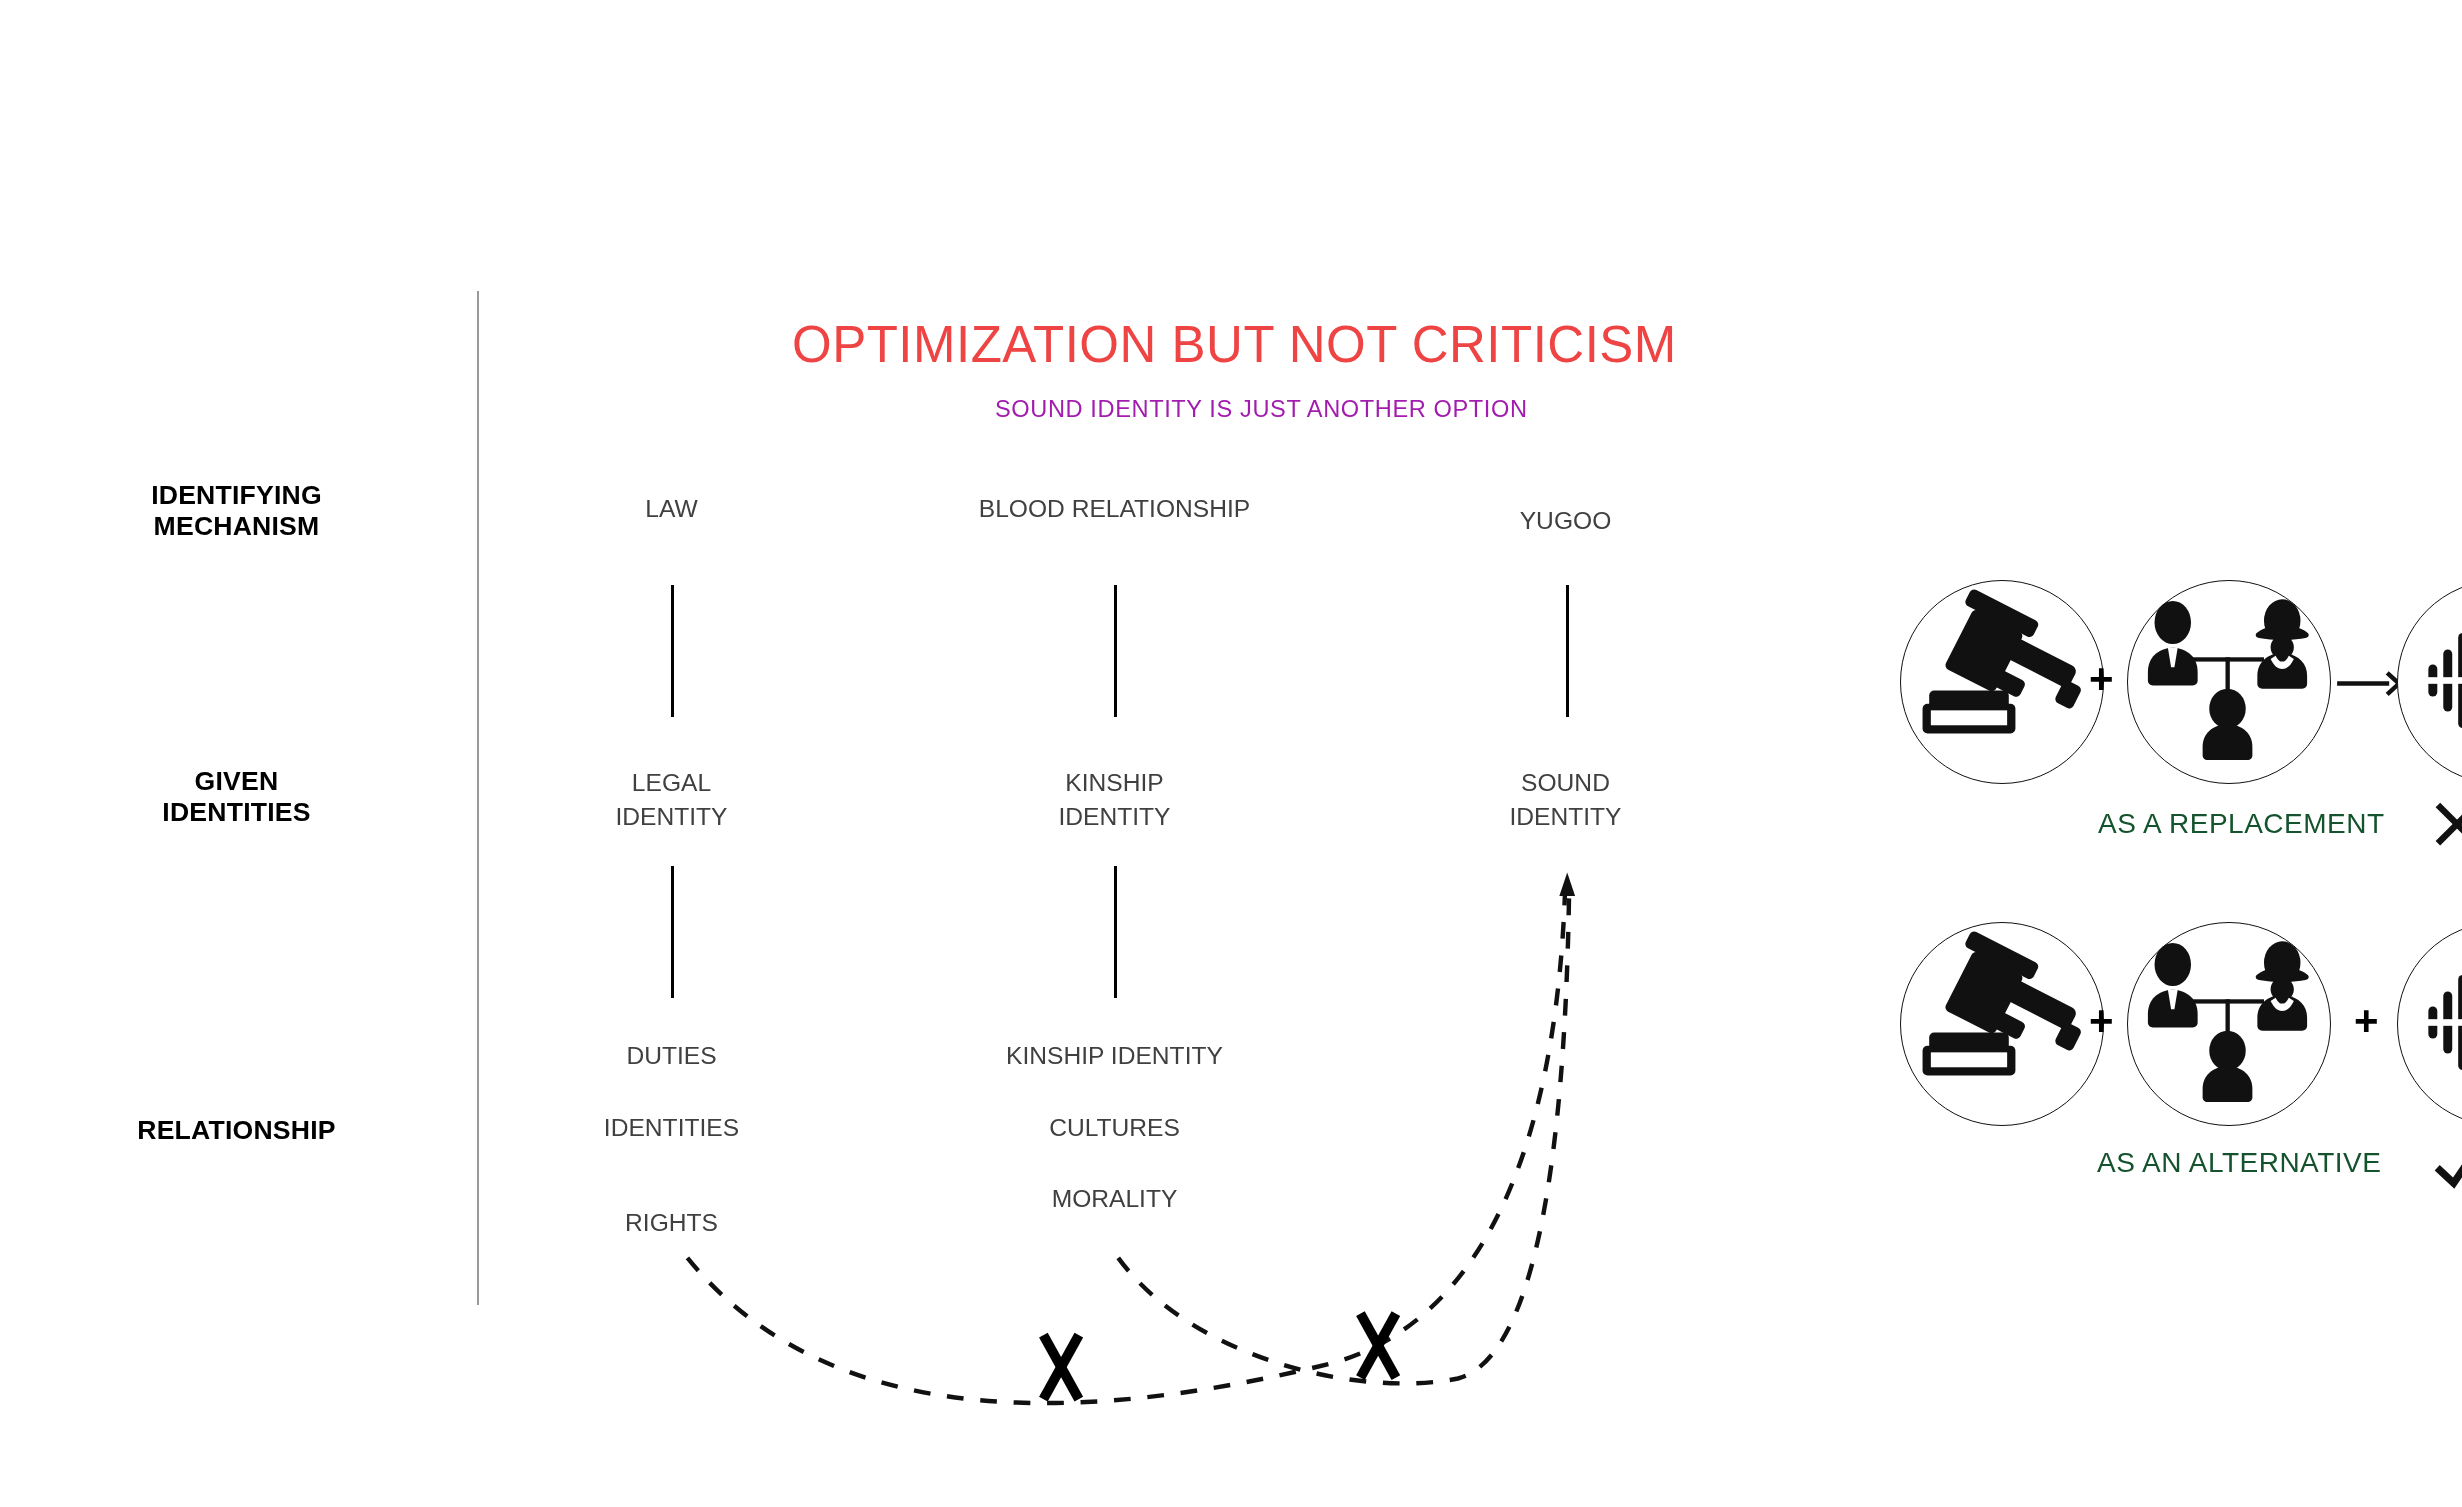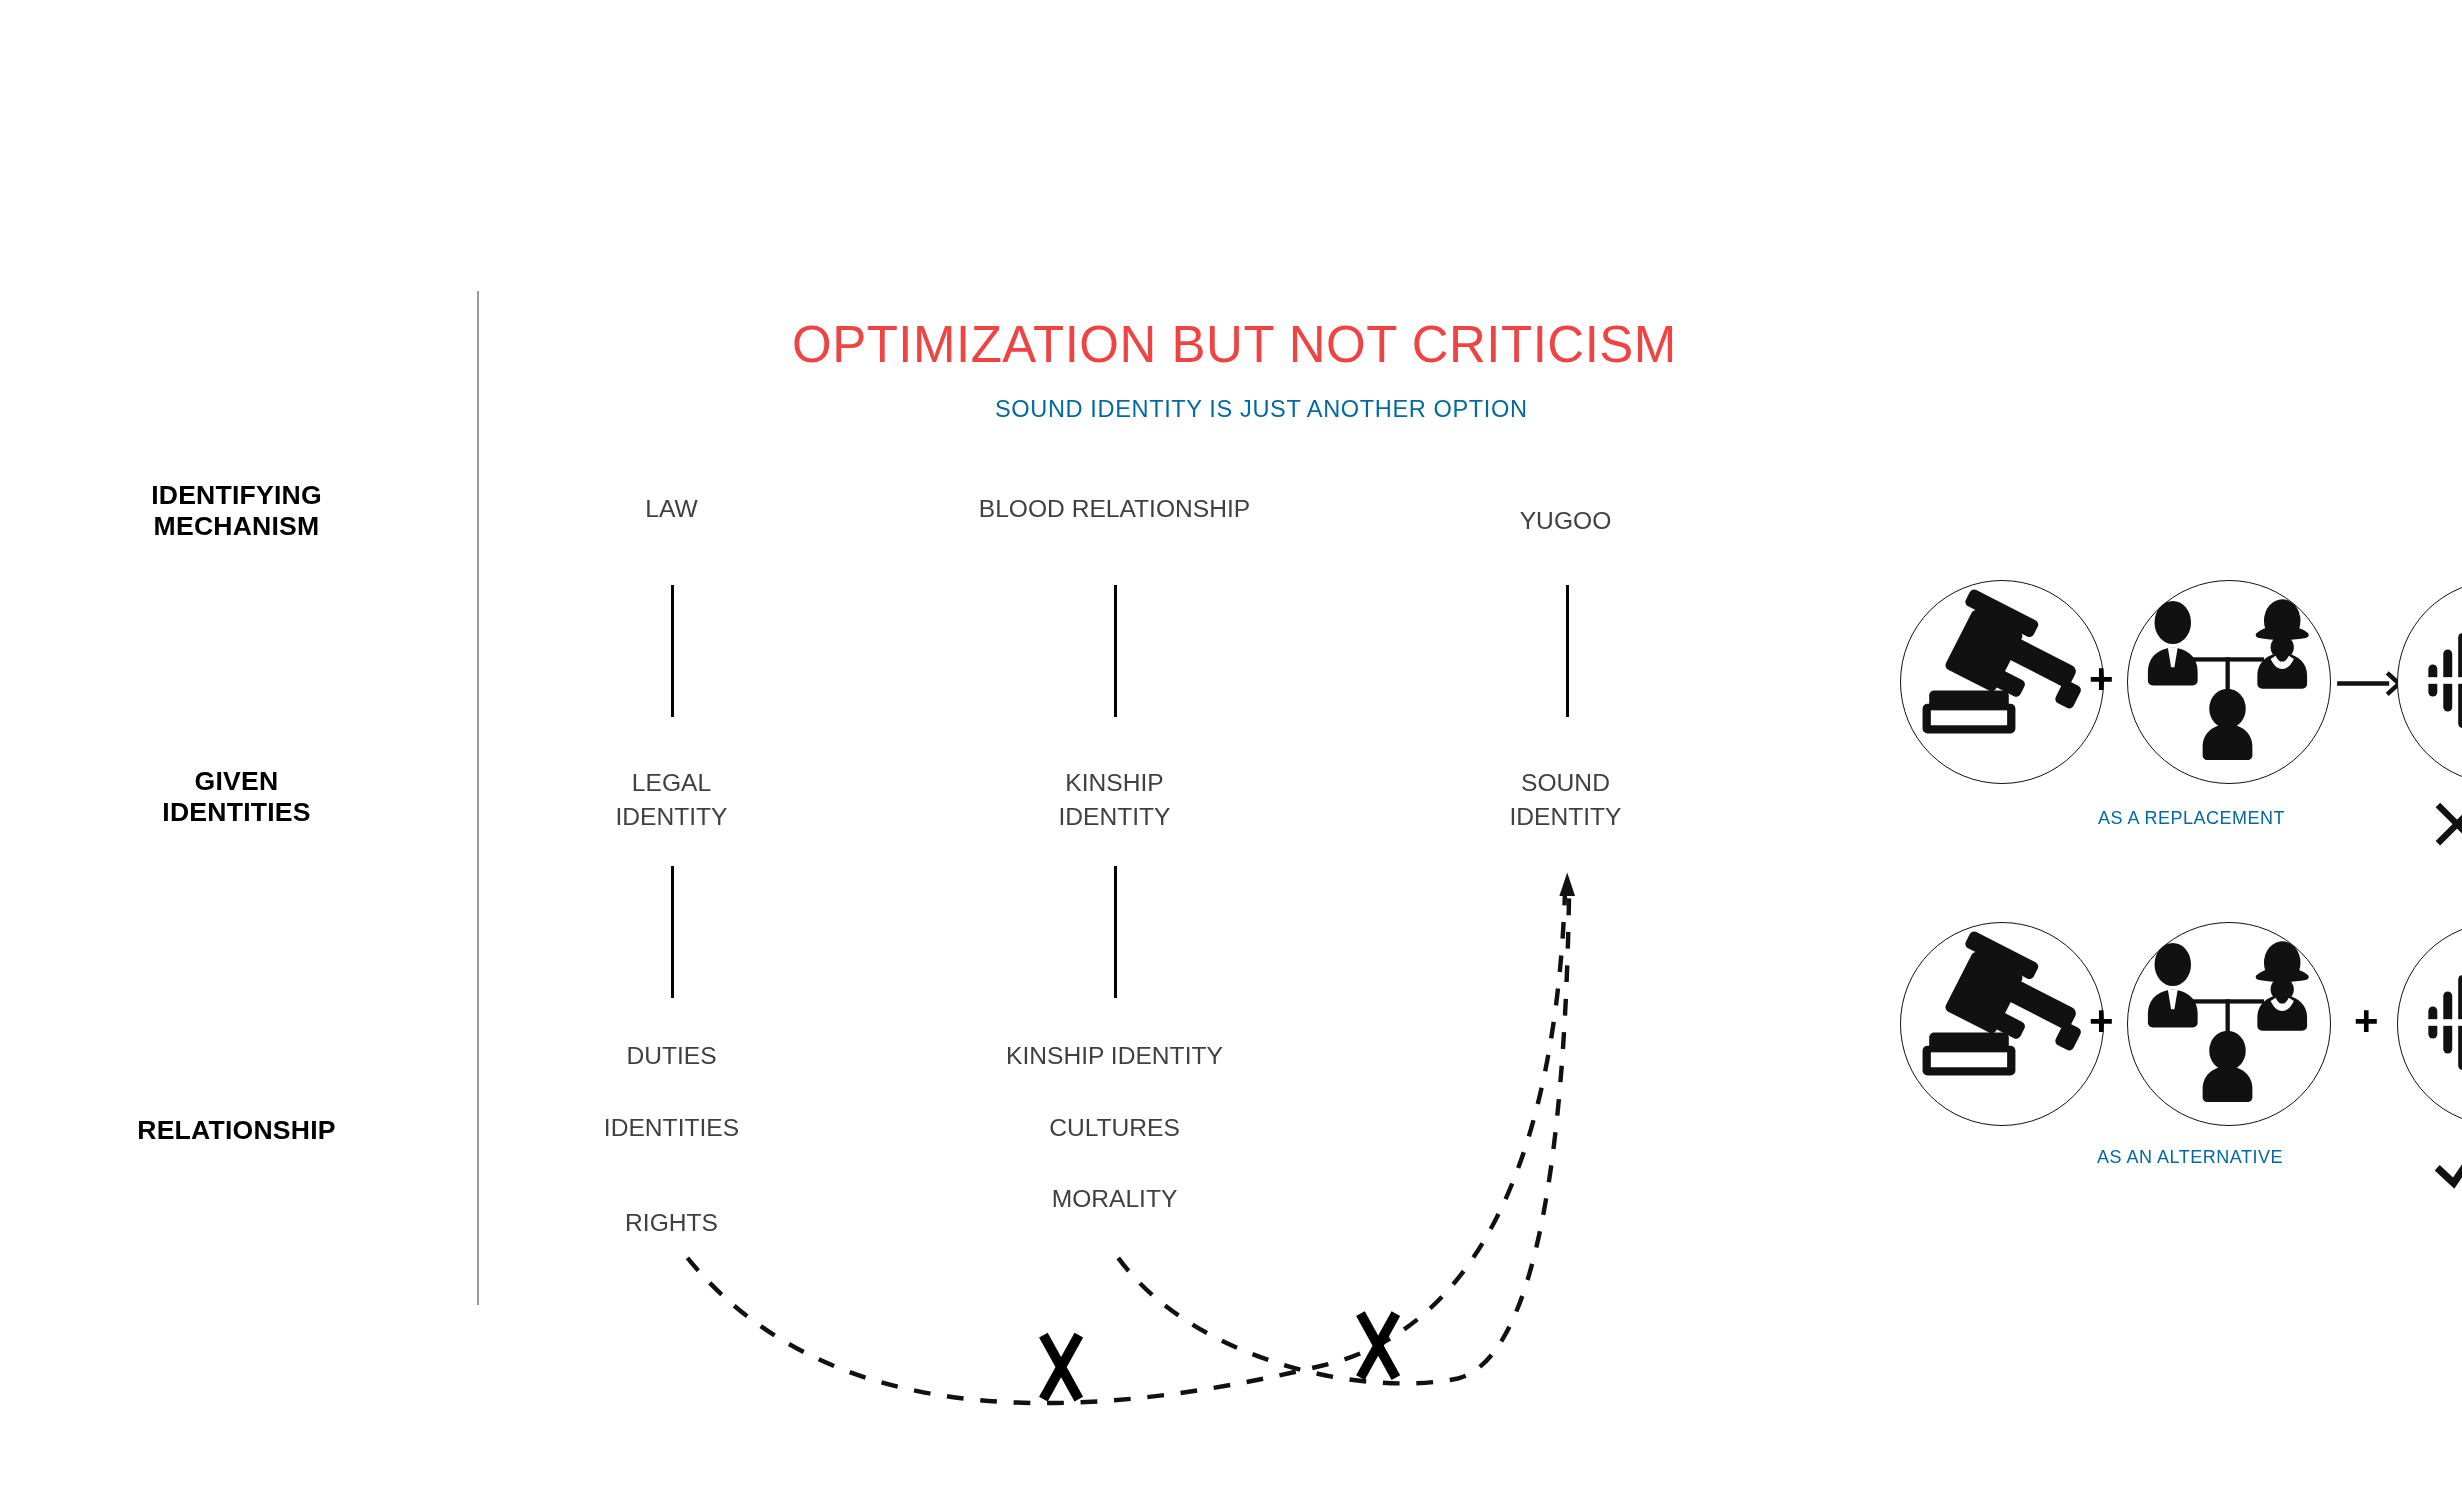--- a/index.html
+++ b/index.html
@@ -10,32 +10,32 @@
 
   
   .rowlabel{font-weight:bold;font-size:26.6px;line-height:1.18;text-align:center;
             letter-spacing:0.2px;color:#000;}
 
   
   .divider{position:absolute;left:477px;top:291px;width:1.5px;height:1014px;background:#9a9a9a;}
 
   
   .maintitle{font-size:51px;letter-spacing:0.5px;color:#ef4444;white-space:nowrap;font-weight:400;}
-  .subtitle{font-size:23.6px;letter-spacing:0.6px;color:#0369a1;white-space:nowrap;font-weight:400;}
+  .subtitle{font-size:23.6px;letter-spacing:0.6px;color:#a21caf;white-space:nowrap;font-weight:400;}
 
   
   .cell{font-size:24.6px;line-height:1.38;text-align:center;white-space:nowrap;color:#404040;font-weight:400;}
 
   
   .connector{position:absolute;width:2.5px;background:#000;}
 
   
   .circle{position:absolute;border:1.5px solid #111;border-radius:50%;background:#fff;}
   .plus{position:absolute;font-size:42px;font-weight:bold;line-height:1;color:#000;}
-  .caption{position:absolute;font-size:18px;letter-spacing:0.5px;white-space:nowrap;color:#0369a1;}
+  .caption{position:absolute;font-size:28px;letter-spacing:0.5px;white-space:nowrap;color:#14532d;}
 
   svg{overflow:visible;}
 </style>
 </head>
 <body>
 
 <div id="stage">
 
   <div class="divider"></div>
 

